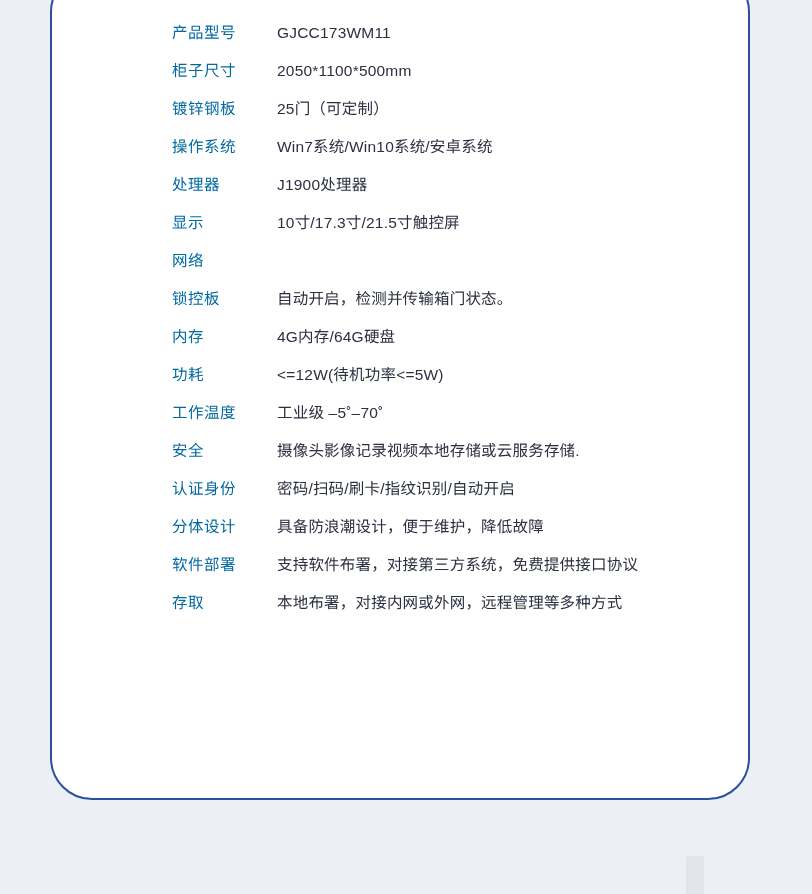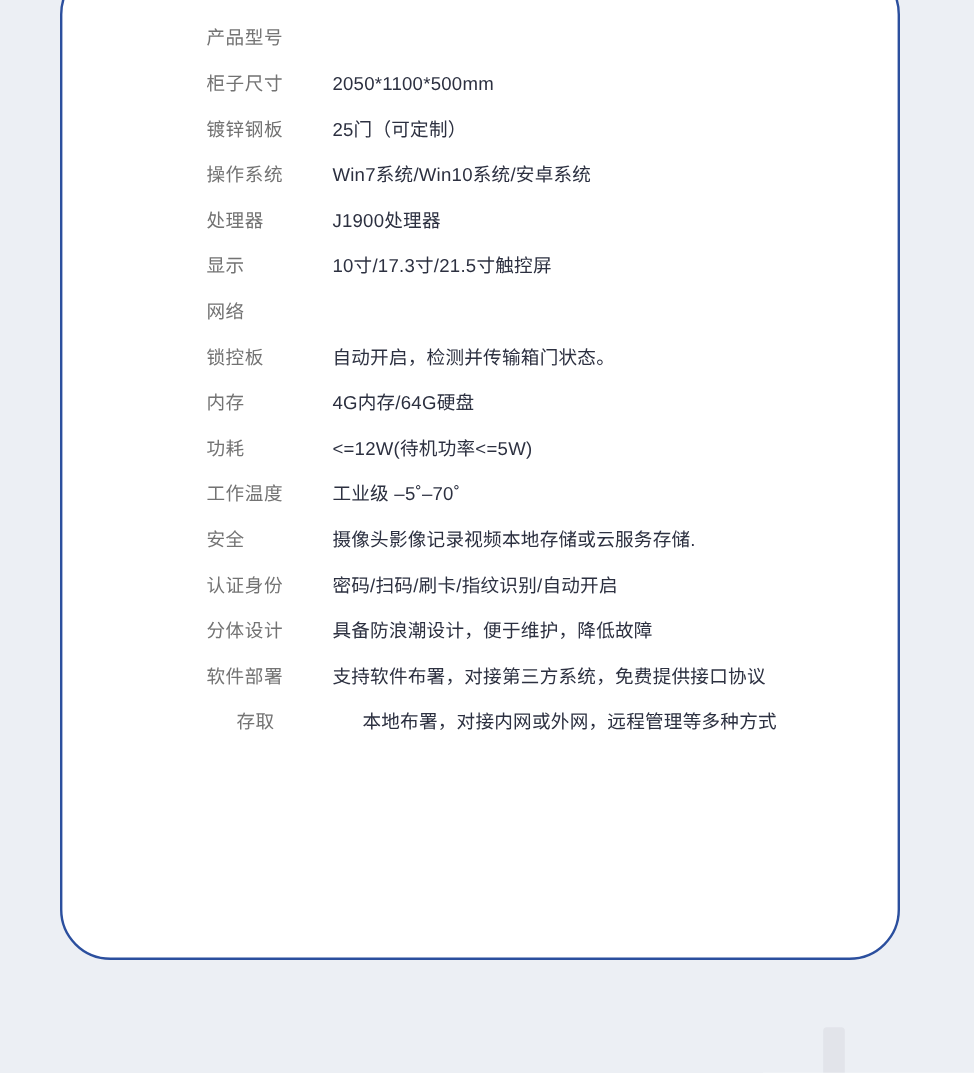--- a/index.html
+++ b/index.html
@@ -43,27 +43,27 @@
     left: 120px;
     top: 50px;
     width: 540px;
   }
 
   .spec-row {
     display: flex;
     align-items: flex-start;
     margin-bottom: 16px;
   }
-  .spec-row:last-child { margin-bottom: 0; margin-left: 25px; }
+  .spec-row:last-child { margin-bottom: 0; }
 
   .spec-label {
     width: 105px;
     flex: 0 0 105px;
     font-size: 15.5px;
-    color: #737373;
+    color: #0369a1;
     line-height: 22px;
     letter-spacing: 0.5px;
   }
   .spec-value {
     flex: 1 1 auto;
     font-size: 15.5px;
     color: #2c3040;
     line-height: 22px;
     letter-spacing: 0.2px;
   }
@@ -81,20 +81,23 @@
   }
 </style>
 </head>
 <body>
 
 <div class="spec-card">
   <div class="spec-table">
 
     <div class="spec-row">
       <div class="spec-label">产品型号</div>
+      <div class="spec-value">
+        <span class="line">GJCC173WM11</span>
+      </div>
     </div>
 
 
     <div class="spec-row">
       <div class="spec-label">柜子尺寸</div>
       <div class="spec-value">
         <span class="line">2050*1100*500mm</span>
       </div>
     </div>
 

